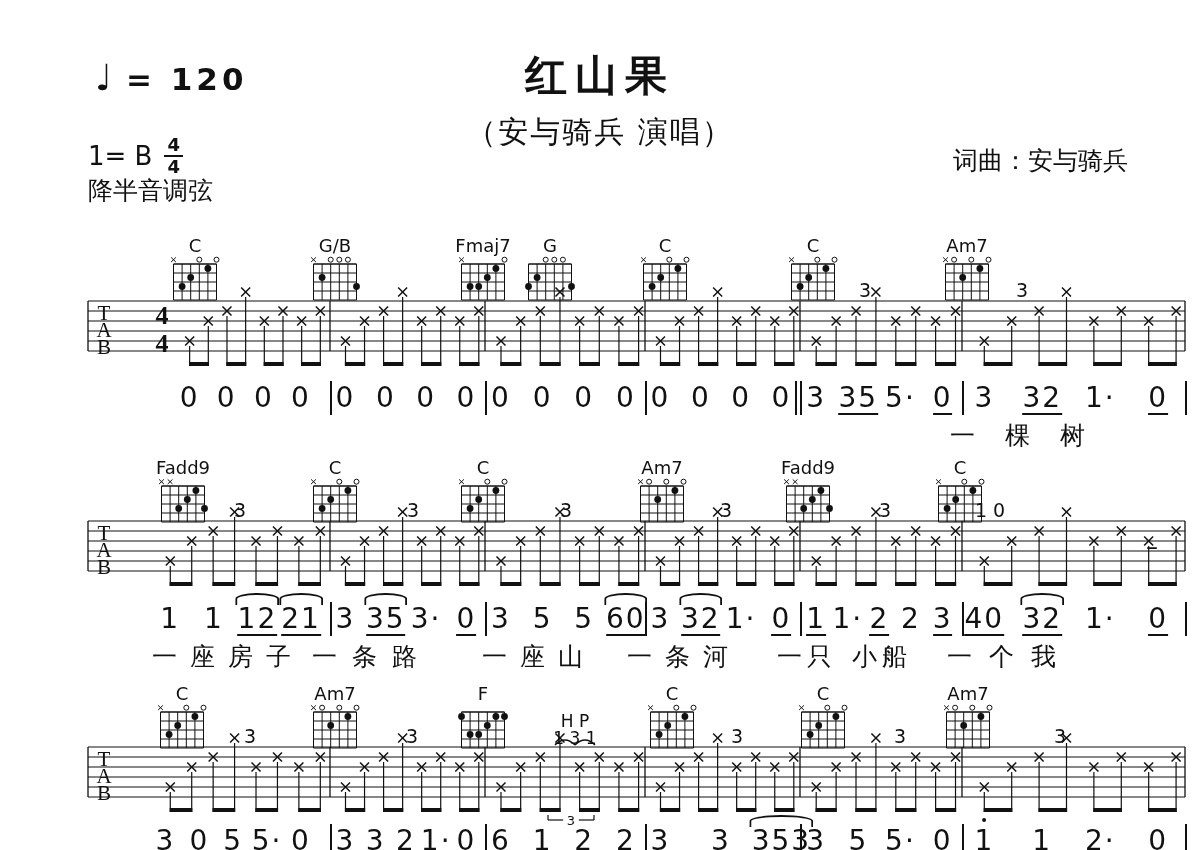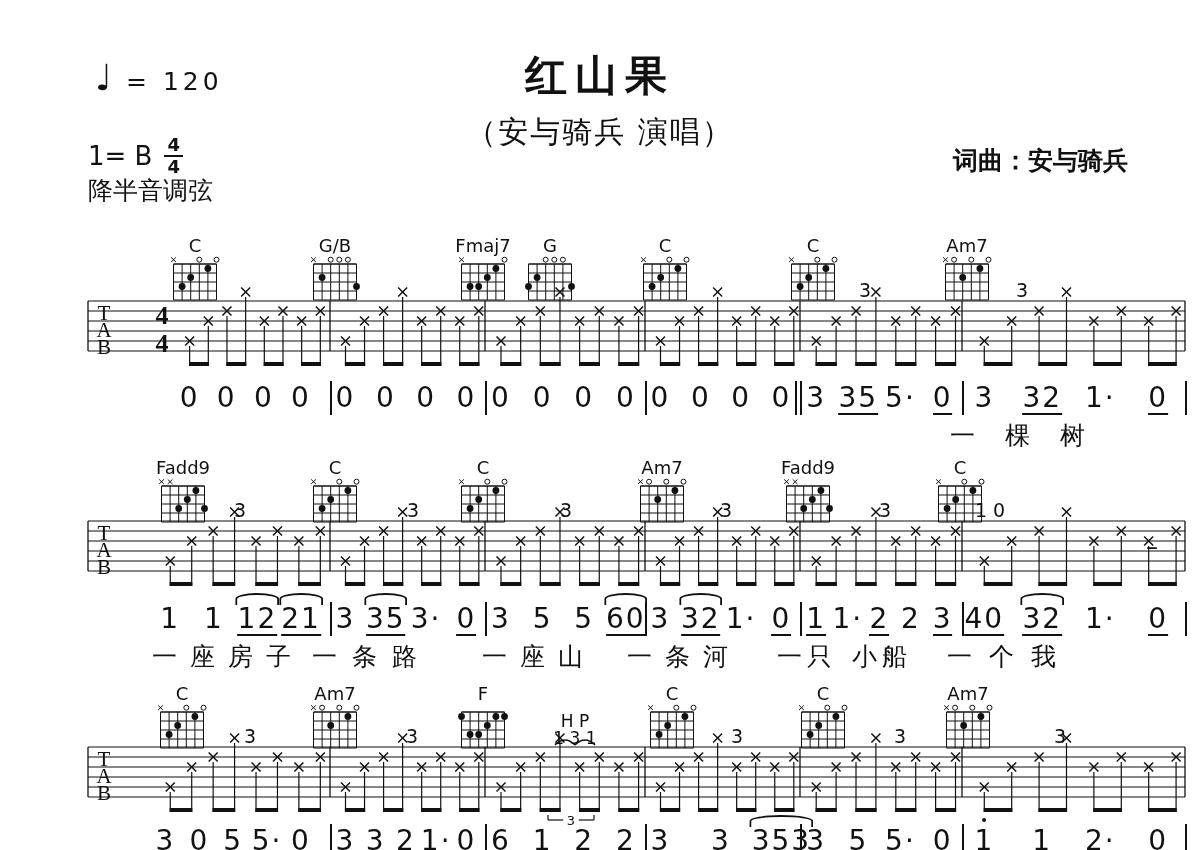--- a/index.html
+++ b/index.html
@@ -1,28 +1,28 @@
 <!DOCTYPE html>
 <html><head>
 <meta charset="utf-8">
 <style>
   html,body{margin:0;padding:0;background:#fff;}
   #page{position:relative;width:1200px;height:850px;background:#ffffff;color:#111;
         font-family:"DejaVu Sans",sans-serif;overflow:hidden;}
   .tempo{position:absolute;left:95px;top:60px;display:flex;align-items:baseline;gap:14px;}
   .tempo .note{font-size:36px;line-height:1;}
-  .tempo .teq{font-size:25px;letter-spacing:4px;}
+  .tempo .teq{font-size:31px;letter-spacing:4px;font-weight:bold;}
   .title{position:absolute;left:0;right:0;top:48px;text-align:center;font-size:42px;font-weight:bold;letter-spacing:8px;}
   .subtitle{position:absolute;left:0;right:0;top:112px;text-align:center;font-size:30px;letter-spacing:2px;}
   .keyrow{position:absolute;left:88px;top:136px;display:flex;align-items:center;font-size:26px;}
   .frac{display:inline-flex;flex-direction:column;align-items:center;font-size:18px;line-height:1;margin-left:12px;font-weight:bold;}
   .frac .ft{border-bottom:2px solid #111;padding:0 3px 1px;}
   .frac .fb{padding-top:1px;}
   .tuning{position:absolute;left:88px;top:174px;font-size:25px;}
-  .credit{position:absolute;right:72px;text-align:right;font-size:25px;font-weight:bold;}
+  .credit{position:absolute;right:72px;text-align:right;font-size:25px;}
   .c1{top:144px;} .c2{top:177px;}
   .sys{position:absolute;left:0;top:0;width:100%;height:100%;}
   .chord{position:absolute;transform:translateX(-50%);text-align:center;}
   .chord .lbl{font-size:18px;line-height:18px;white-space:nowrap;}
   .num{position:absolute;transform:translateX(-50%);font-size:28px;line-height:1.05;white-space:nowrap;letter-spacing:2px;}
   .num.u{border-bottom:2.5px solid #111;padding-bottom:1px;}
   .num .arc{position:absolute;left:-2px;right:-2px;top:-11px;height:10px;display:block;
             border:2px solid #111;border-bottom:none;border-radius:100% 100% 0 0;}
   .num .hidot{position:absolute;left:50%;top:-8px;width:4px;height:4px;margin-left:-2px;background:#111;border-radius:50%;display:block;}
   .bar{position:absolute;width:2px;background:#111;}

